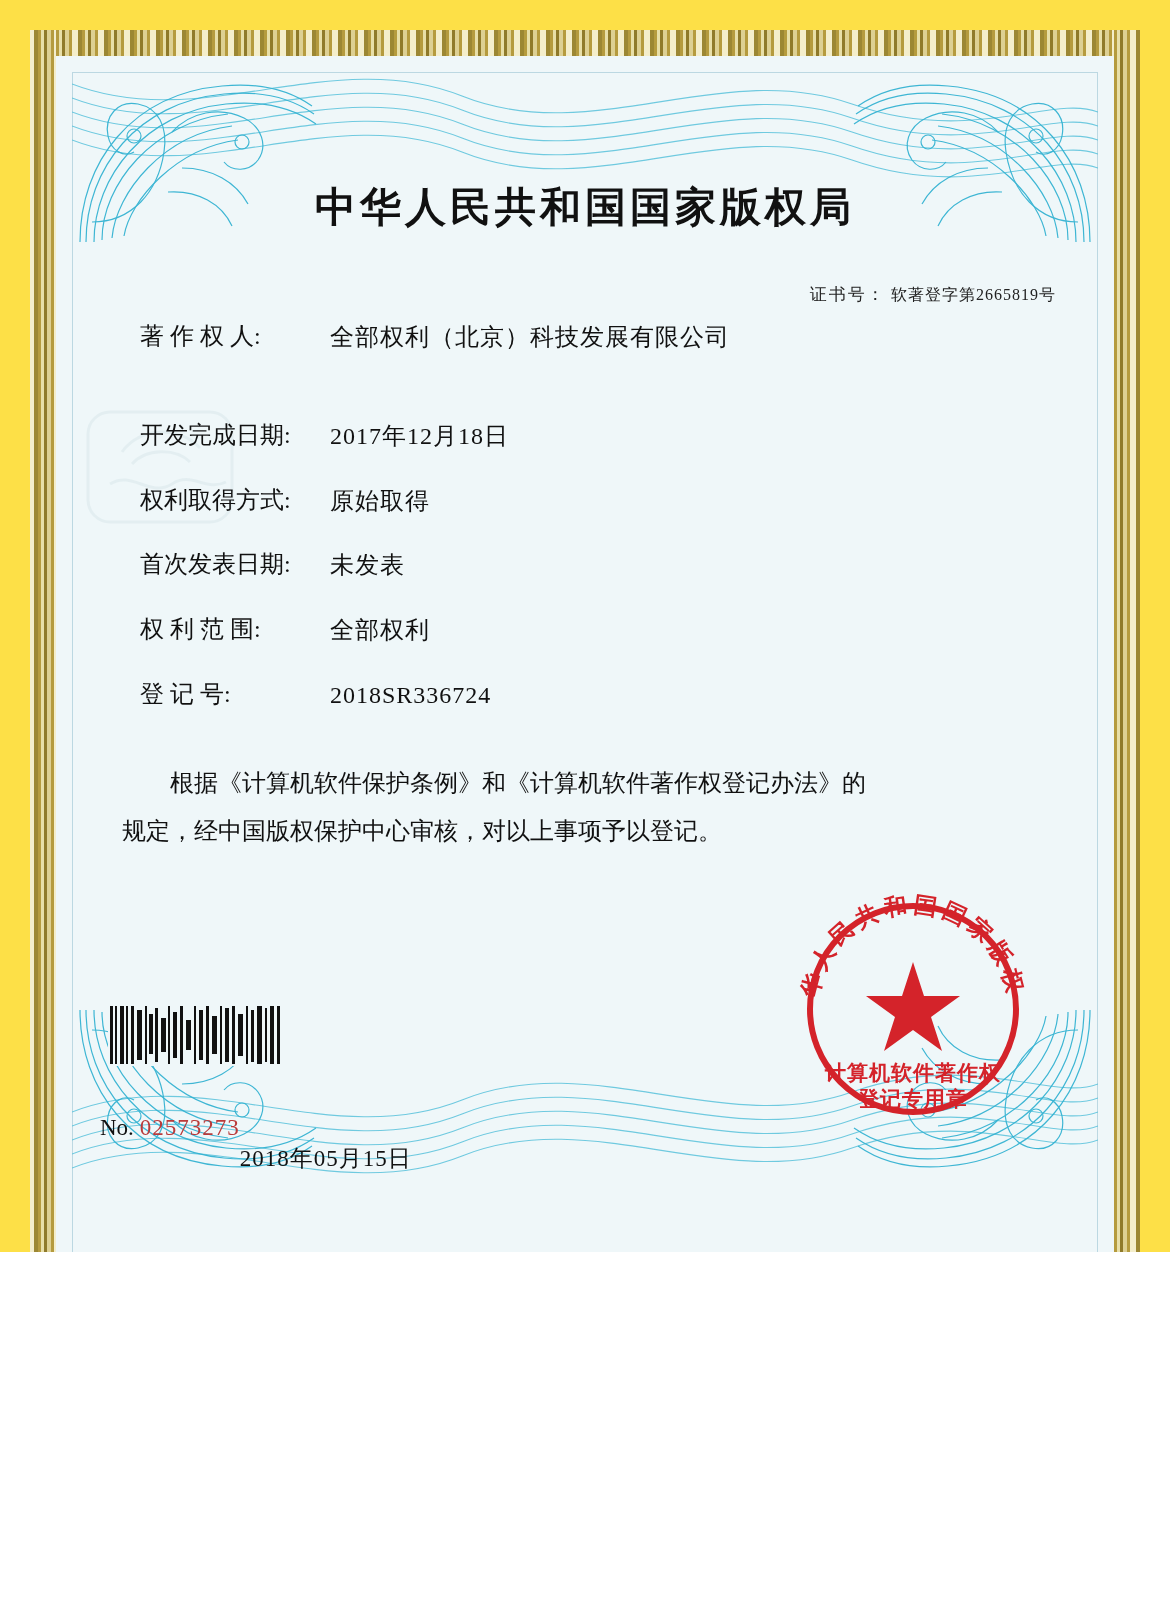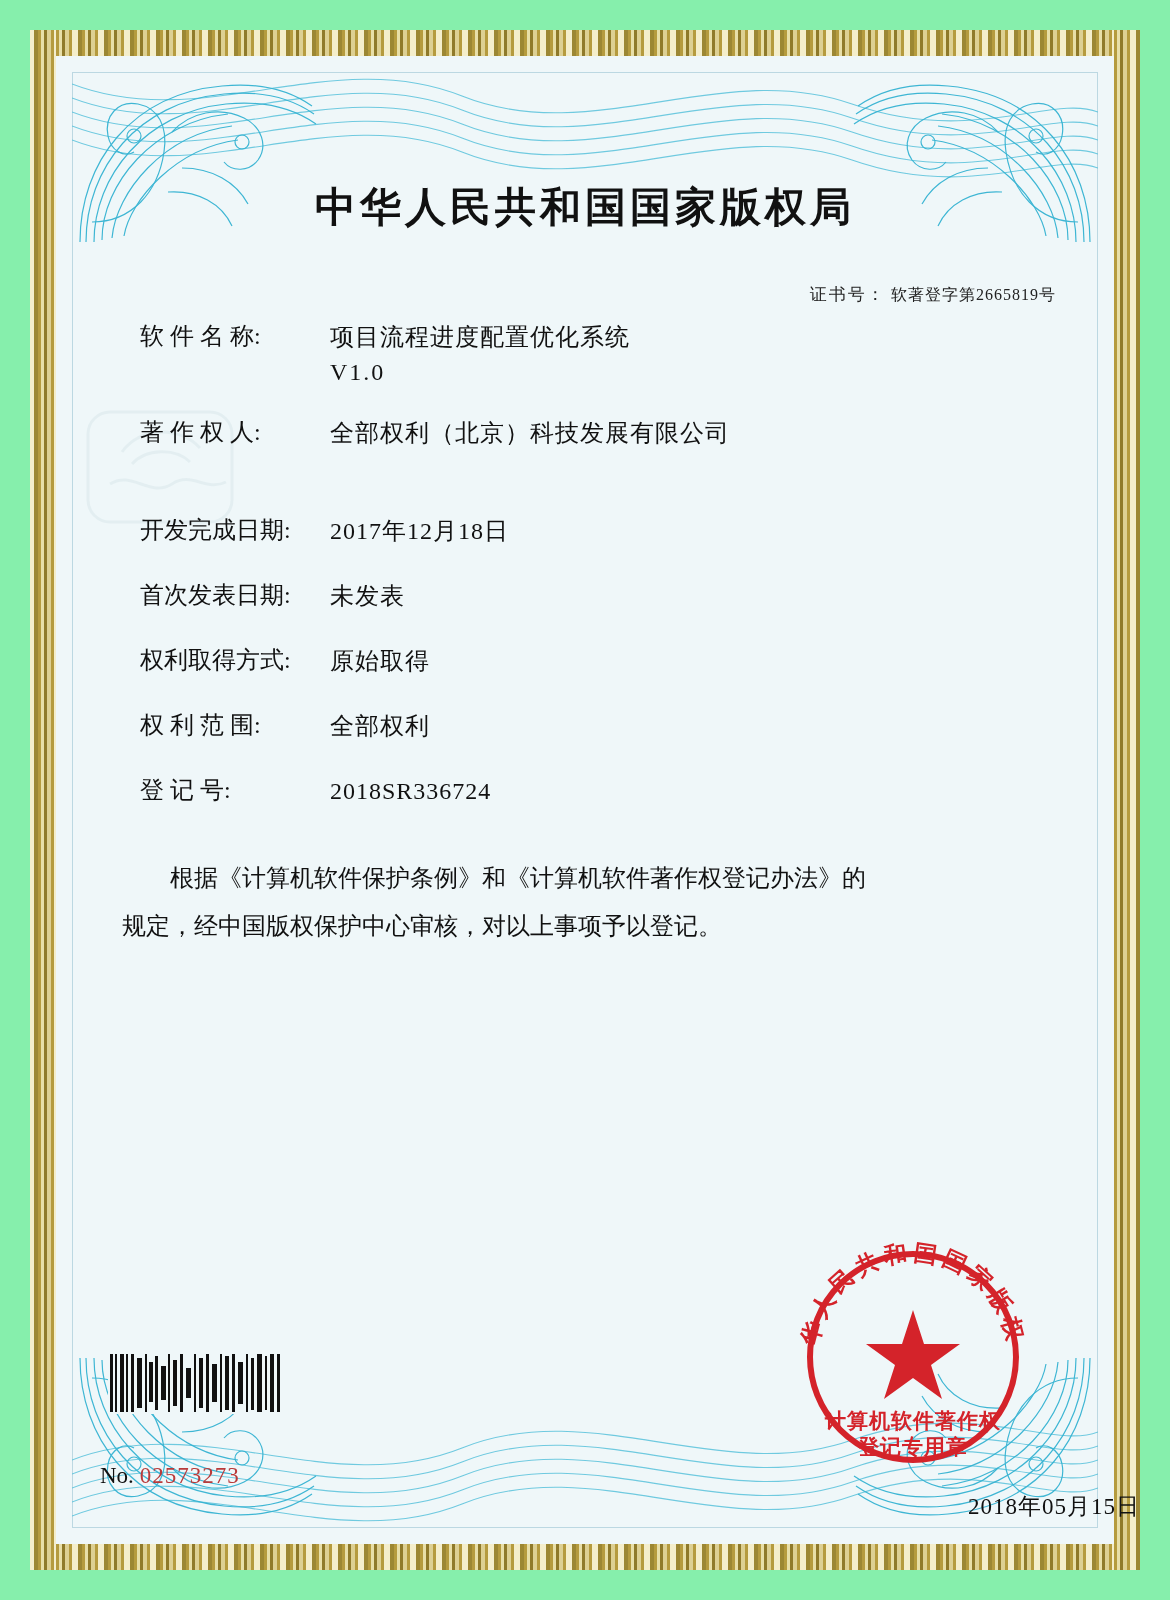--- a/index.html
+++ b/index.html
@@ -6,22 +6,22 @@
     margin: 0;
     padding: 0;
     background: #ffffff;
   }
   body {
     font-family: "Liberation Serif", serif;
   }
   .page {
     position: relative;
     width: 1170px;
-    height: 1600px;
-    background: #86efac;
+    height: 1252px;
+    background: #fde047;
     overflow: hidden;
   }
 
   
   .greek-border {
     position: absolute;
     left: 30px;
     top: 30px;
     width: 1110px;
     height: 1540px;
@@ -191,21 +191,21 @@
     width: 250px;
     height: 250px;
   }
 
   .footer {
     position: absolute;
     left: 0;
     right: 0;
     bottom: 78px;
     display: flex;
-    justify-content: space-between;
+    justify-content: flex-start;
     padding: 0 30px 0 100px;
     font-size: 23px;
     color: #111;
   }
   .footer .no-label { font-family: "Liberation Serif", serif; }
   .footer .no-value { color: #b93a3a; font-family: "Liberation Serif", serif; letter-spacing: 1px;}
   .footer .date { letter-spacing: 1px; margin-top: 28px; }
 
   
   .emboss {
@@ -327,48 +327,41 @@
       <div class="title1">中华人民共和国国家版权局</div>
     </div>
 
     <div class="cert-no">
       <span class="label">证书号：</span>
       <span class="value">软著登字第2665819号</span>
     </div>
 
     <div class="fields">
 
-      <div class="field-row row-tight">
-        <div class="field-label">软 件 名 称:</div>
-        <div class="field-value">
-          <span>项目流程进度配置优化系统</span>
-          <span class="ver">V1.0</span>
-        </div>
-      </div>
 
       <div class="field-row">
         <div class="field-label">著 作 权 人:</div>
         <div class="field-value">全部权利（北京）科技发展有限公司</div>
       </div>
 
       <div class="gap-lg"></div>
 
       <div class="field-row" style="margin-bottom:30px">
         <div class="field-label">开发完成日期:</div>
         <div class="field-value">2017年12月18日</div>
       </div>
 
       <div class="field-row" style="margin-bottom:30px">
+        <div class="field-label">权利取得方式:</div>
+        <div class="field-value">原始取得</div>
+      </div>
+
+      <div class="field-row" style="margin-bottom:30px">
         <div class="field-label">首次发表日期:</div>
         <div class="field-value">未发表</div>
-      </div>
-
-      <div class="field-row" style="margin-bottom:30px">
-        <div class="field-label">权利取得方式:</div>
-        <div class="field-value">原始取得</div>
       </div>
 
       <div class="field-row" style="margin-bottom:30px">
         <div class="field-label">权 利 范 围:</div>
         <div class="field-value">全部权利</div>
       </div>
 
       <div class="field-row">
         <div class="field-label">登 记 号:</div>
         <div class="field-value">2018SR336724</div>

